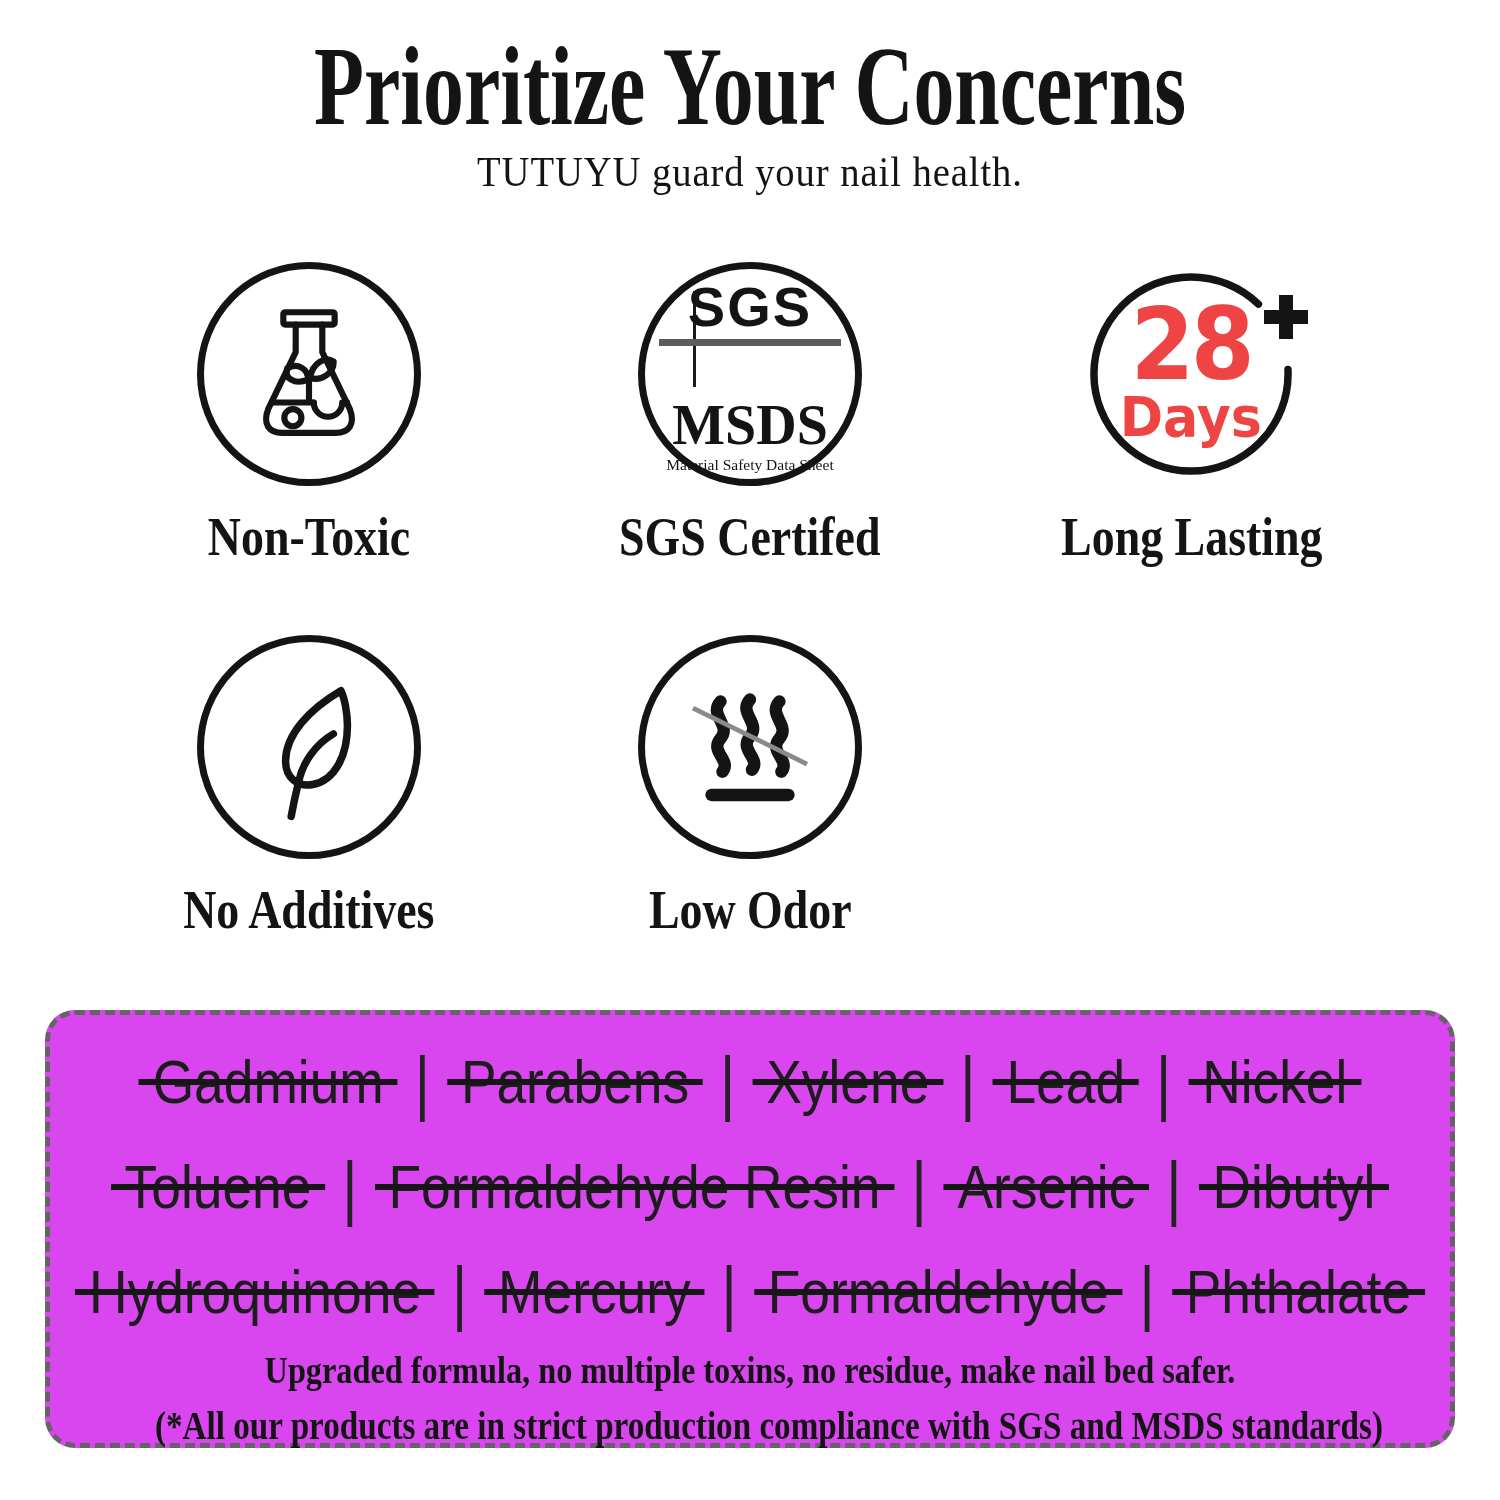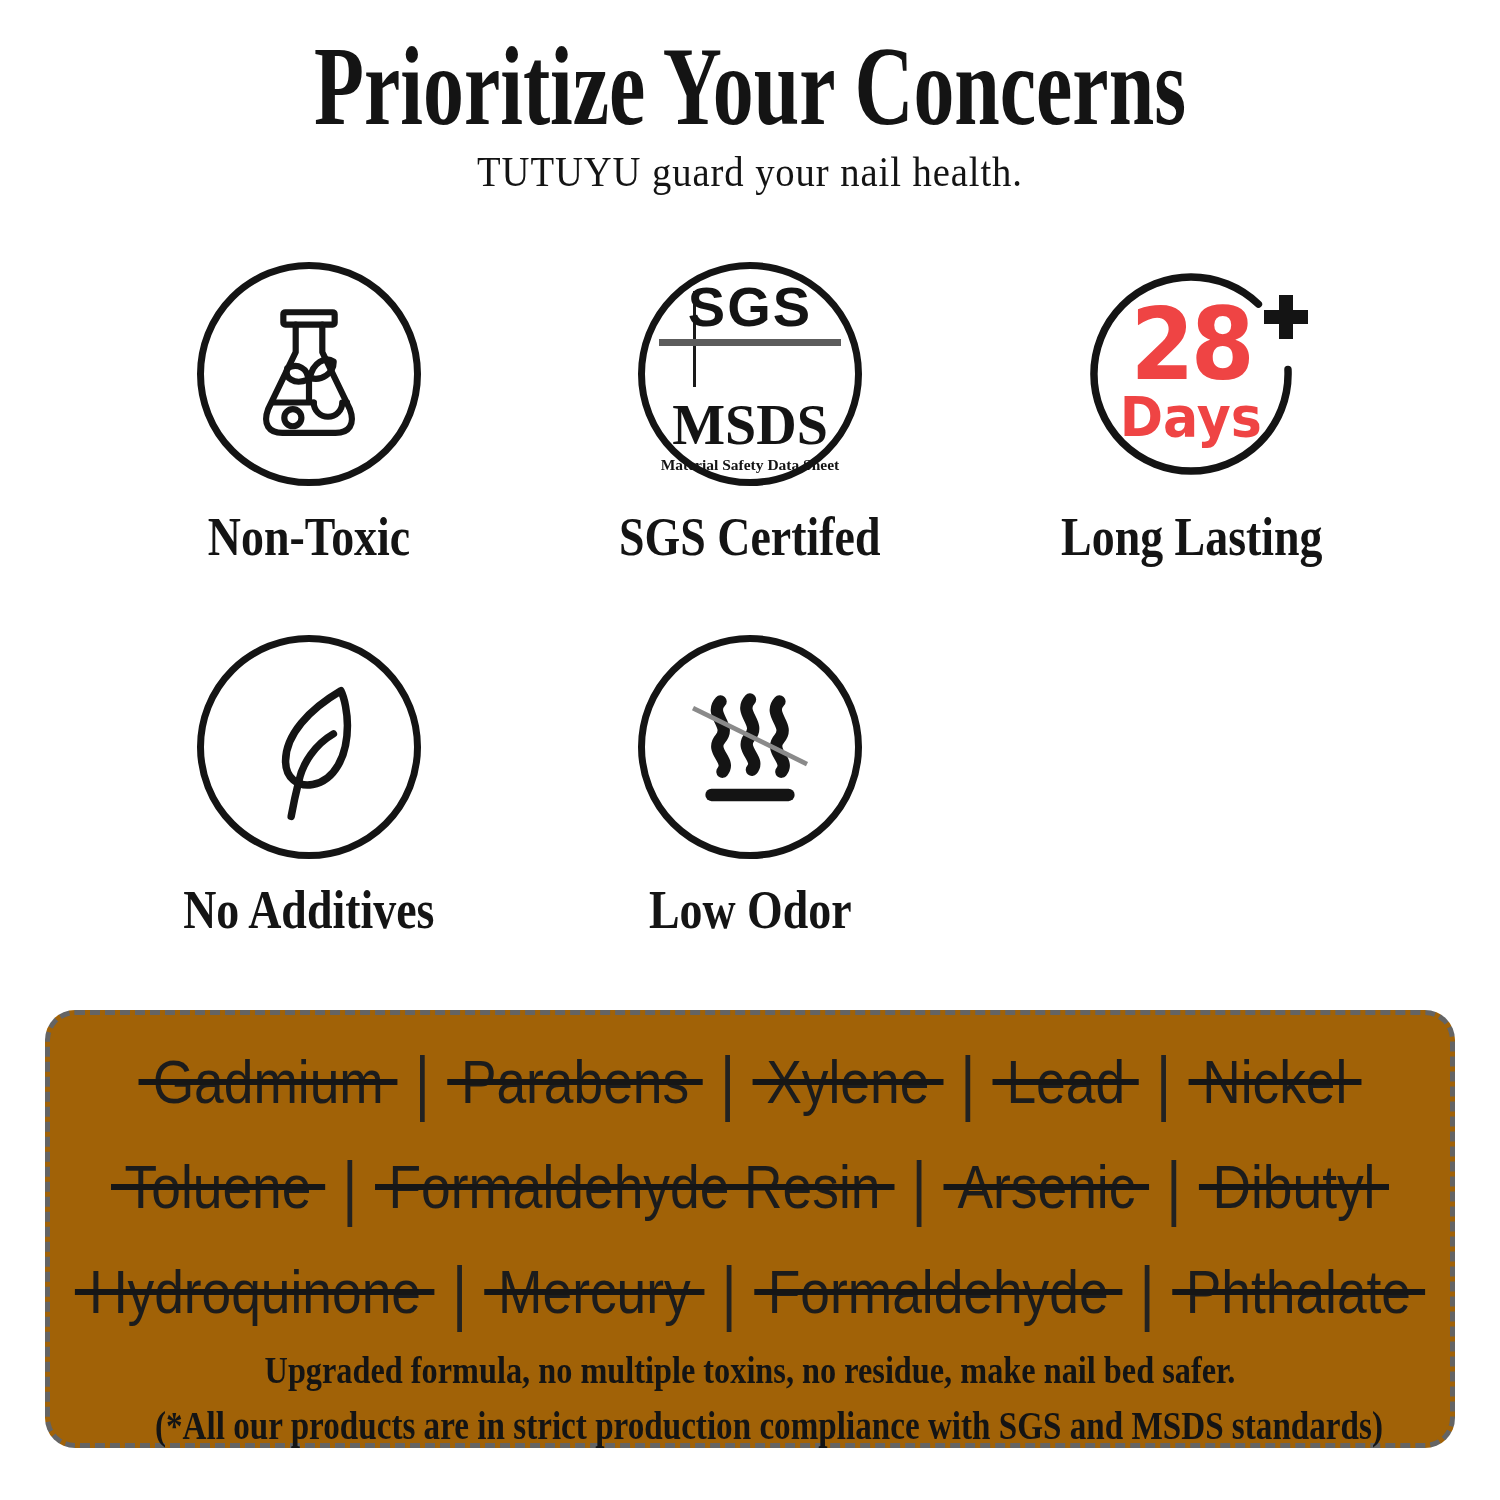--- a/index.html
+++ b/index.html
@@ -34,37 +34,37 @@
     white-space:nowrap; transform:scaleX(0.85); transform-origin:center center;
   }
   .icon-svg { display:block; }
 
   
   .sgs-wrap { position:absolute; inset:0; display:flex; flex-direction:column; align-items:center; justify-content:center; padding-top:4px; }
   .sgs-vline { position:absolute; left:48px; top:22px; width:3px; height:96px; background:#1a1a1a; }
   .sgs-top { font-family:"Liberation Sans", sans-serif; font-weight:700; font-size:56px; line-height:1.05; letter-spacing:2px; }
   .sgs-bar { width:182px; height:7px; background:#5c5c5c; margin:2px 0 1px; }
   .sgs-mid { font-family:"Liberation Serif", serif; font-weight:700; font-size:56px; line-height:1.08;margin-top:48px; }
-  .sgs-caption { font-family:"Liberation Serif", serif; font-weight:700; font-size:15.5px; margin-top:1px; white-space:nowrap; }
+  .sgs-caption { font-family:"Liberation Serif", serif; font-weight:400; font-size:15.5px; margin-top:1px; white-space:nowrap; }
 
   
   .ring-circle { border:none; }
   .ring-svg { position:absolute; inset:0; width:224px; height:224px; }
   .badge-inner {
     position:relative; text-align:center;
     font-family:"DejaVu Sans", sans-serif; font-weight:700; color:#ef4444;
   }
   .badge-number { display:block; font-size:100px; line-height:0.82; letter-spacing:-4px; transform:scaleX(0.92); transform-origin:center; }
   .badge-unit { display:block; font-size:55px; line-height:1.0; margin-top:4px; transform:scaleX(0.95); transform-origin:center; }
   .badge-plus { position:absolute; top:30px; right:-8px; }
 
   
   .chem-box {
     position:absolute; top:1010px; left:45px; width:1410px; height:438px;
-    border:5px dashed #646464; border-radius:30px; background:#a16207;
+    border:5px dashed #646464; border-radius:30px; background:#d946ef;
   }
   .chem-rows { padding-top:14px; }
   .chem-row {
     height:105px; display:flex; align-items:center; justify-content:center; gap:32px;
     font-family:"Liberation Sans", sans-serif; font-size:62px; font-weight:400;
     color:#1c1c1c; white-space:nowrap;
     transform:scaleX(0.86); transform-origin:center center;
   }
   .struck { position:relative; padding:0 4px; }
   .struck::after {

